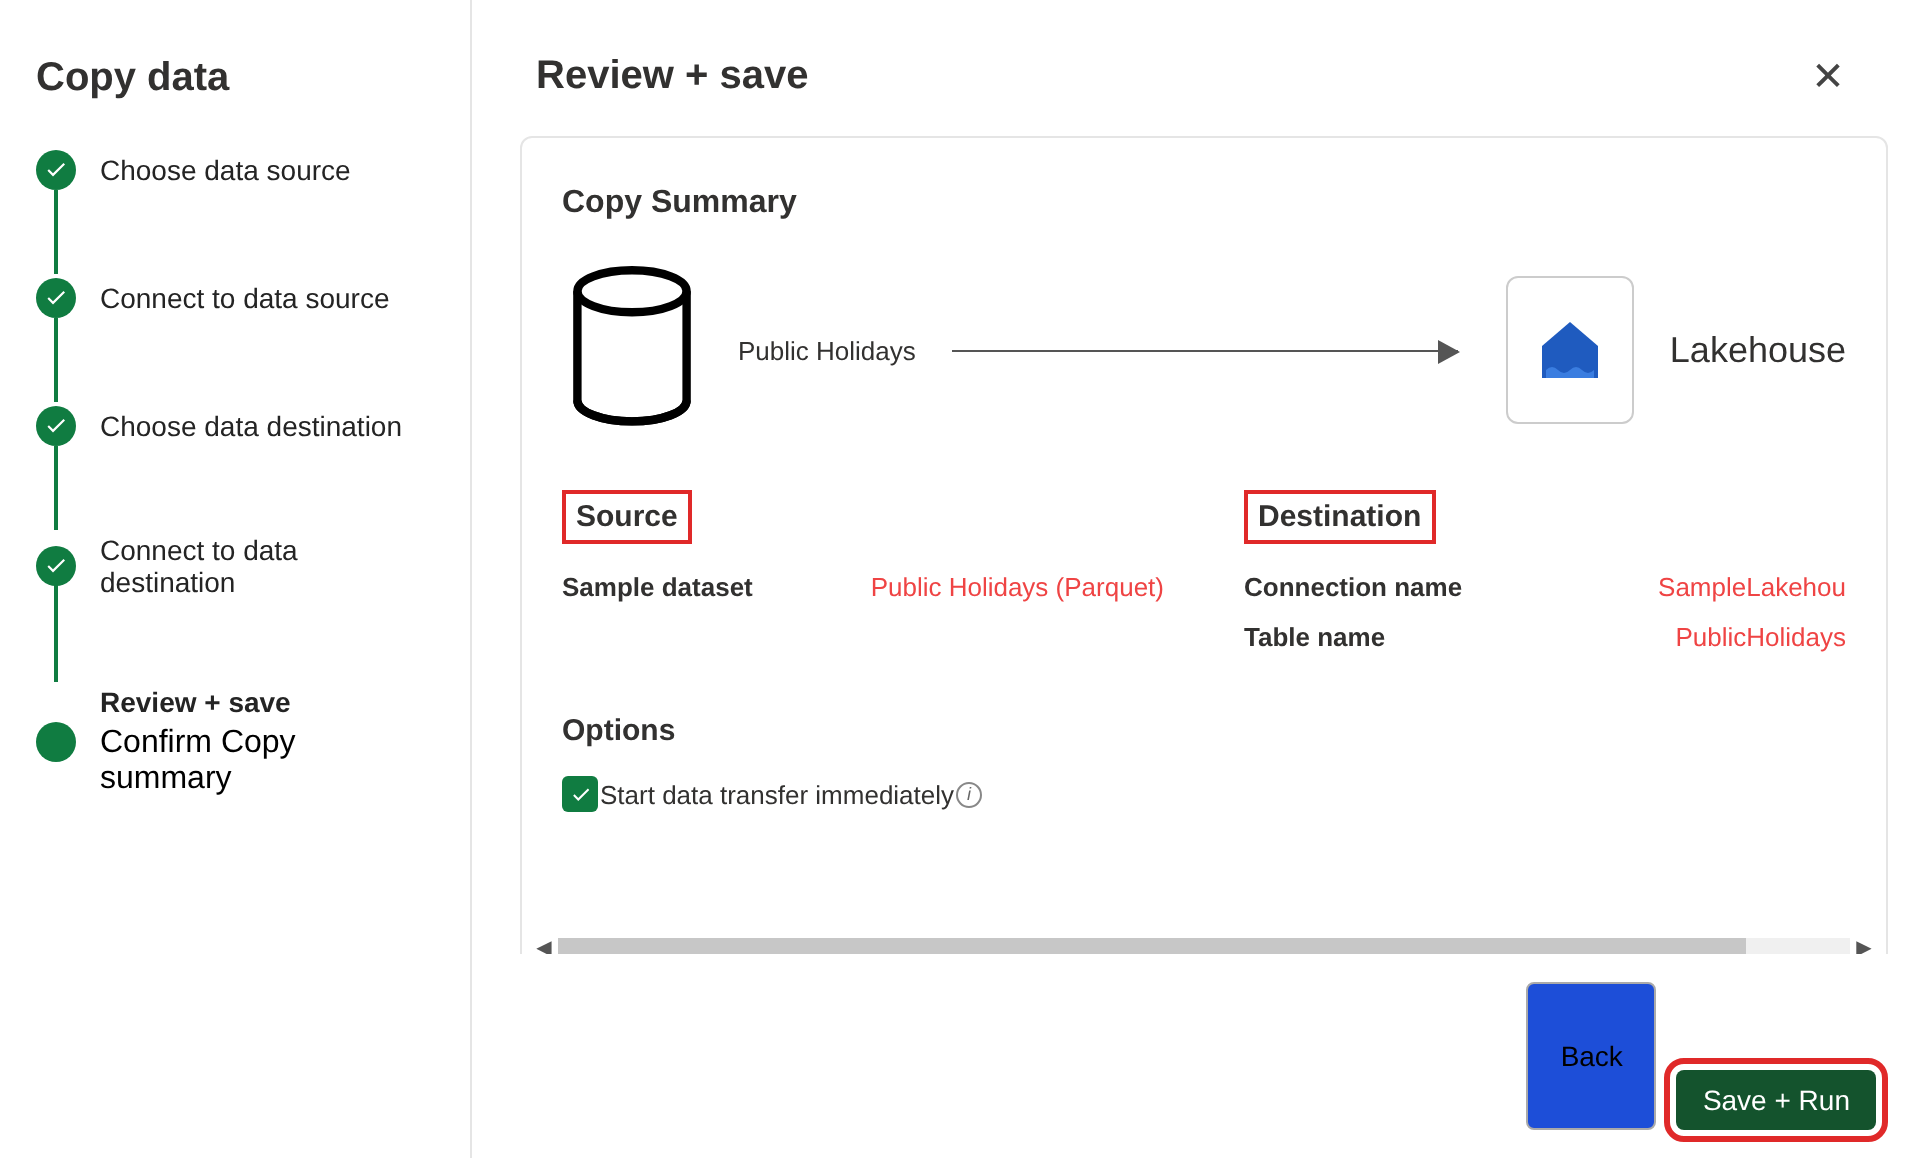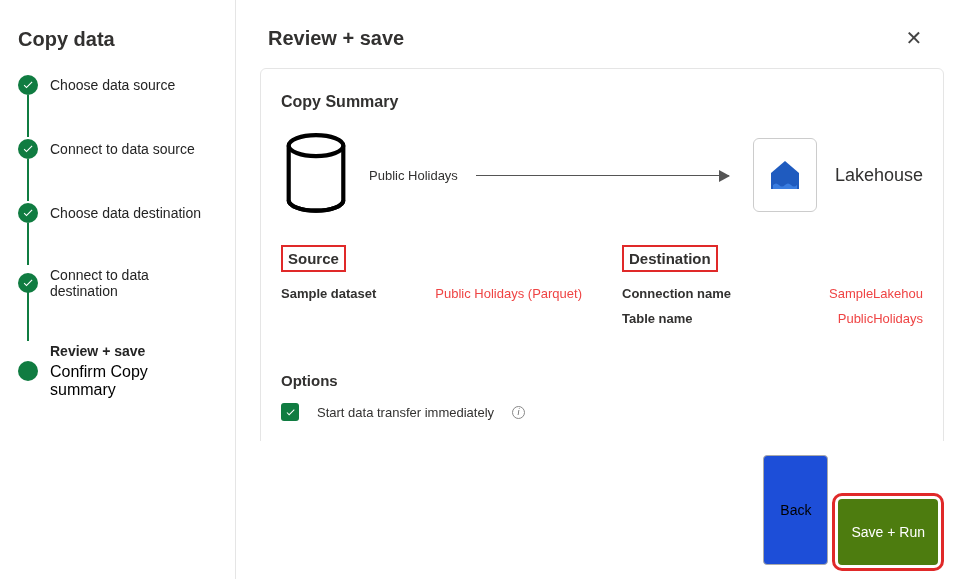--- a/index.html
+++ b/index.html
@@ -121,23 +121,23 @@
     .det-head {
       font-size: 15px; font-weight: 600;
       display: inline-block;
       padding: 3px 5px;
       border: 2px solid #e02929;
       margin-bottom: 14px;
     }
     .kv { display: flex; justify-content: space-between; font-size: 13px; margin-bottom: 10px; }
     .kv .k { font-weight: 600; }
     .kv .v { color: #ef4444; white-space: nowrap; }
-    .options { margin-top: 36px; }
+    .options { margin-top: 21px; }
     .options h4 { font-size: 15px; font-weight: 600; margin-bottom: 14px; }
-    .check-row { display: flex; align-items: center; gap: 18px; font-size: 13px; }
+    .check-row { display: flex; align-items: center; gap: 1px; font-size: 13px; }
     .cb {
       width: 18px; height: 18px; border-radius: 3px;
       background: #107C41;
       display: flex; align-items: center; justify-content: center;
     }
     .cb svg { width: 11px; height: 11px; fill: #fff; }
     .info-icon {
       width: 13px; height: 13px; border: 1px solid #888; border-radius: 50%;
       display: inline-flex; align-items: center; justify-content: center;
       font-size: 9px; color: #666; font-style: italic;
@@ -159,24 +159,24 @@
     }
     .btn-back {
       padding: 7px 16px;
       border: 1px solid #aaa;
       border-radius: 4px;
       background: #1d4ed8;
       font-size: 14px;
       cursor: pointer;
     }
     .btn-run {
-      padding: 25px 13px;
+      padding: 7px 13px;
       border: none;
       border-radius: 4px;
-      background: #4d7c0f;
+      background: #14532d;
       color: #fff;
       font-size: 14px;
       cursor: pointer;
       outline: 3px solid #e02929;
       outline-offset: 3px;
       margin-top: 44px;
     }
   </style>
 </head>
 <body>

